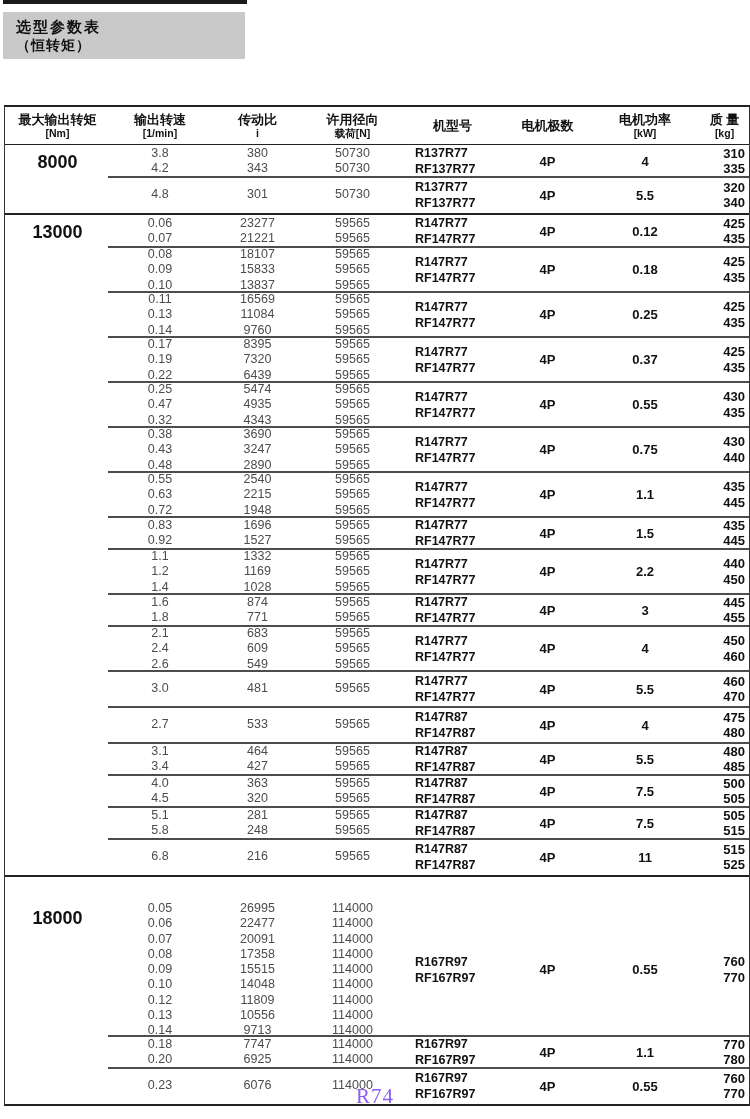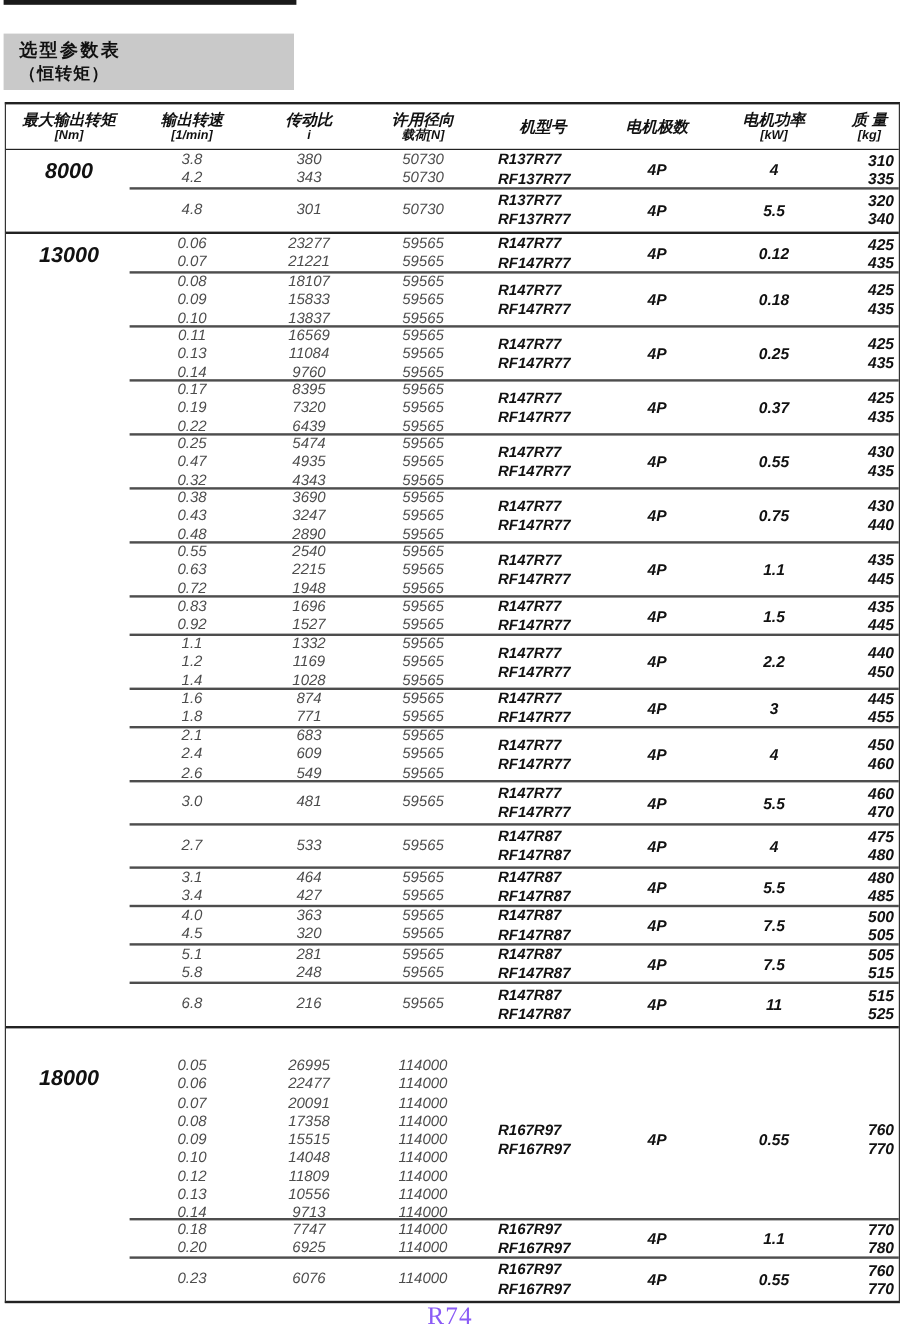--- a/index.html
+++ b/index.html
@@ -8,35 +8,34 @@
     width:750px;height:1119px;
     background:#ffffff;
     font-family:"Liberation Sans","DejaVu Sans",sans-serif;
     color:#111;
     overflow:hidden;
   }
   .top-bar{
     position:absolute;left:3px;top:0;width:244px;height:4px;background:#1a1a1a;
   }
   .title-box{
-    position:absolute;left:3px;top:28px;width:242px;height:47px;
+    position:absolute;left:3px;top:12px;width:242px;height:47px;
     background:#c9c9c9;
     padding:5px 0 0 13px;box-sizing:border-box;
   }
   .title-box .t1{font-size:15px;font-weight:bold;letter-spacing:2px;line-height:19px;}
   .title-box .t2{font-size:14px;font-weight:bold;letter-spacing:1px;line-height:18px;}
 
   .spec-table{
-    position:absolute;left:4px;top:85px;width:746px;
+    position:absolute;left:4px;top:105px;width:746px;
     border-top:2.5px solid #222;
     border-bottom:2.5px solid #222;
     border-left:1.5px solid #333;
     border-right:1.5px solid #333;
     box-sizing:border-box;
-    font-style:italic;
   }
   .grid-row{
     display:grid;
     grid-template-columns:105px 100px 95px 95px 105px 85px 110px auto;
   }
   .thead{
     height:37px;
     border-bottom:1.5px solid #222;
   }
   .hcell{

